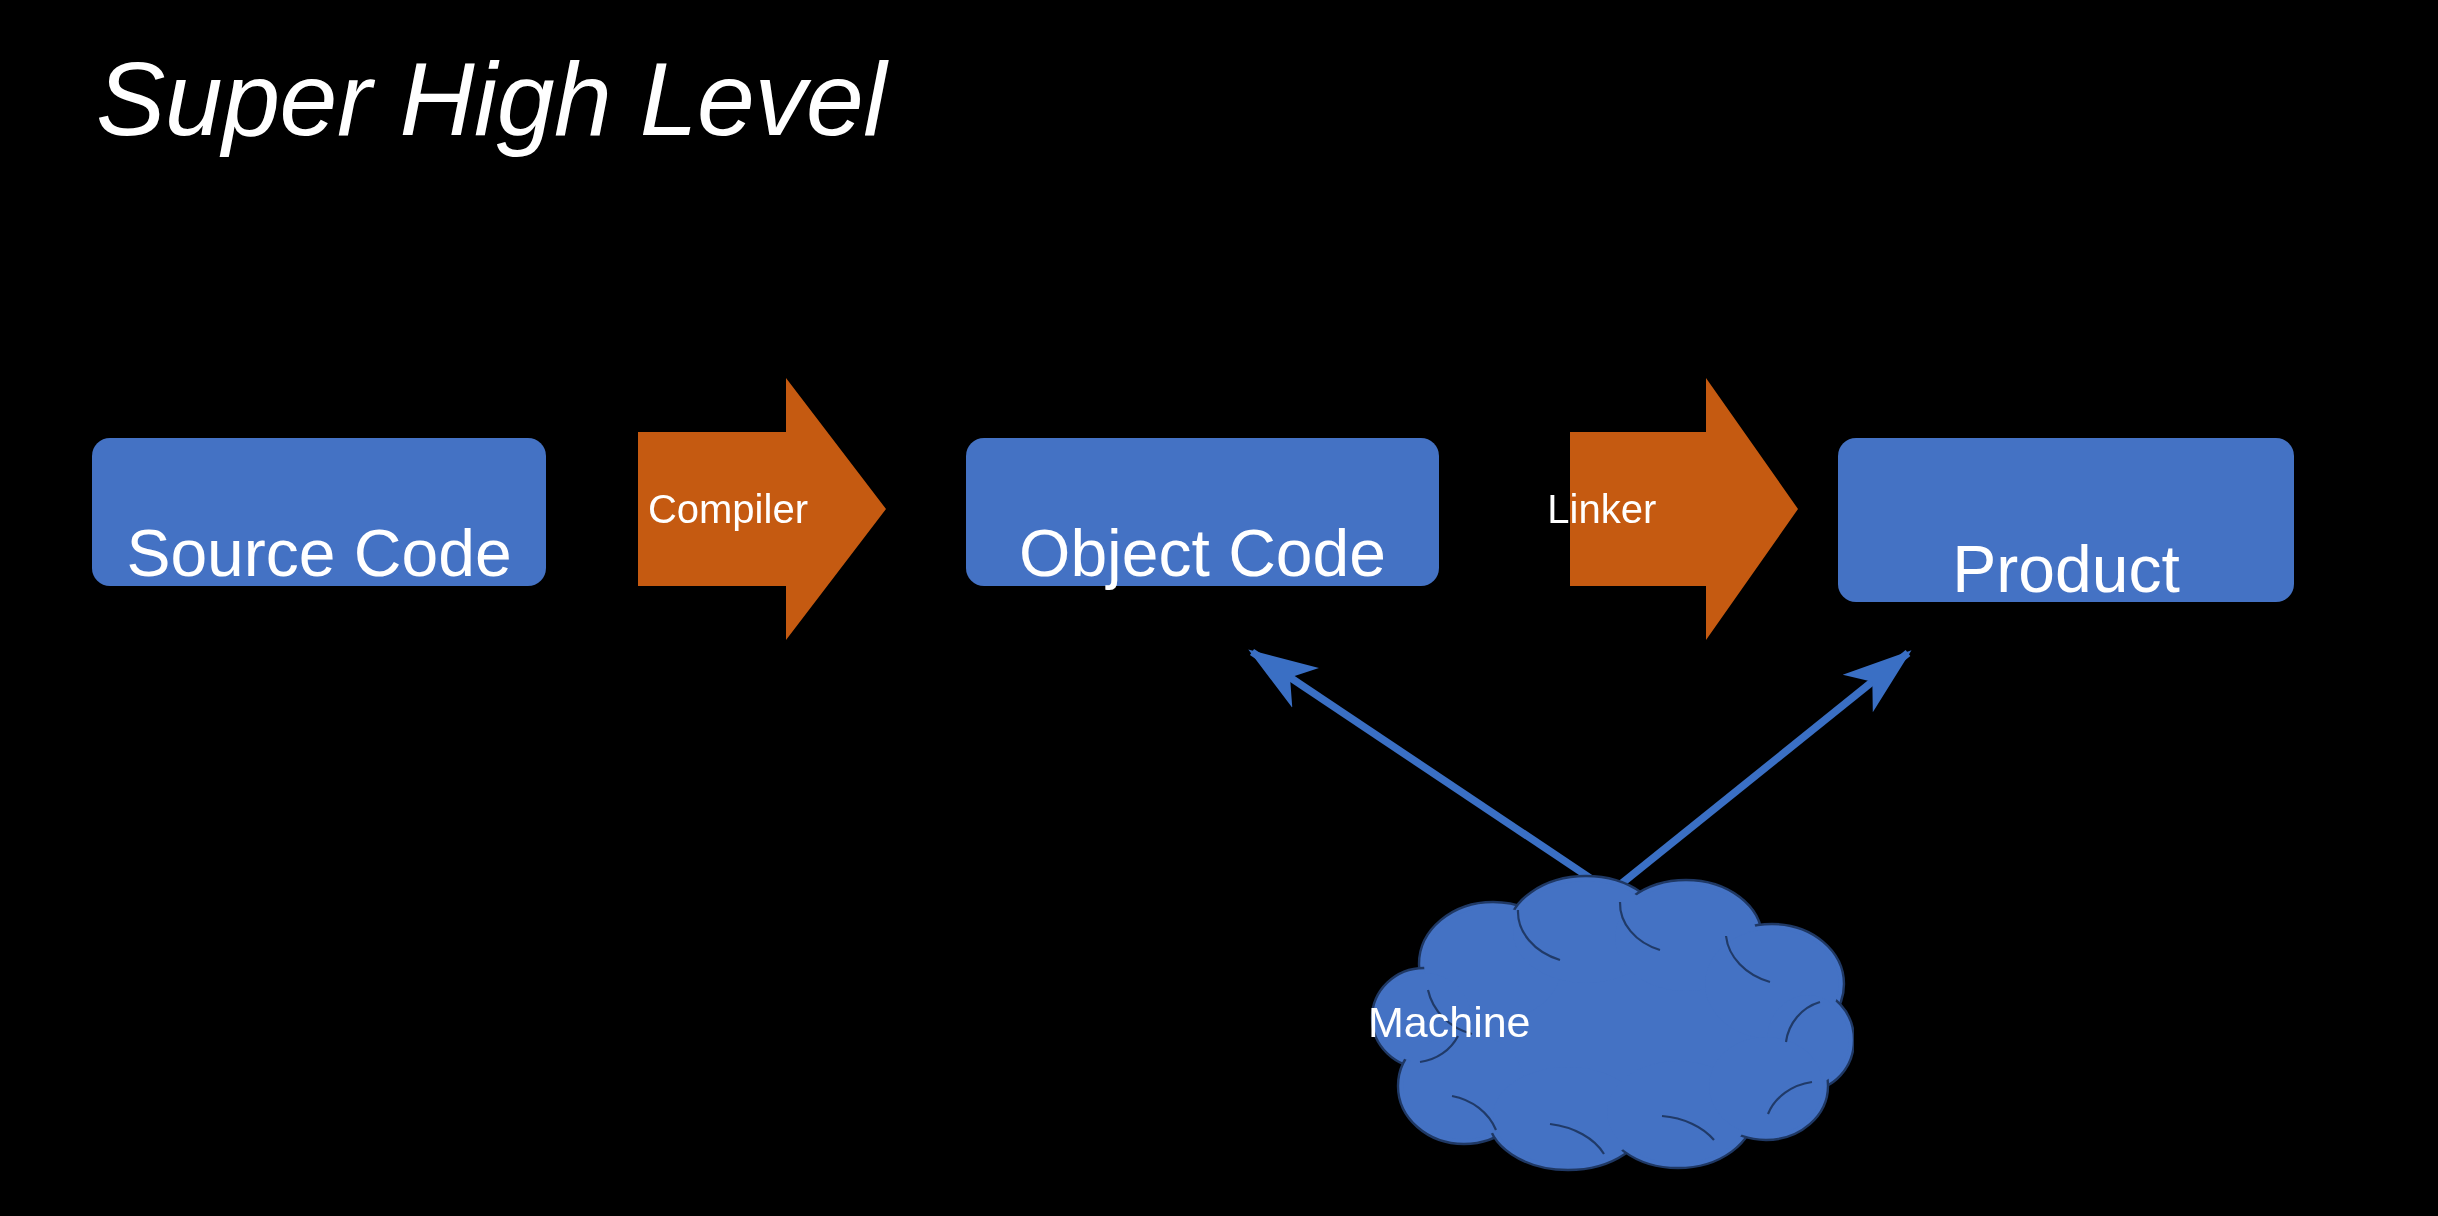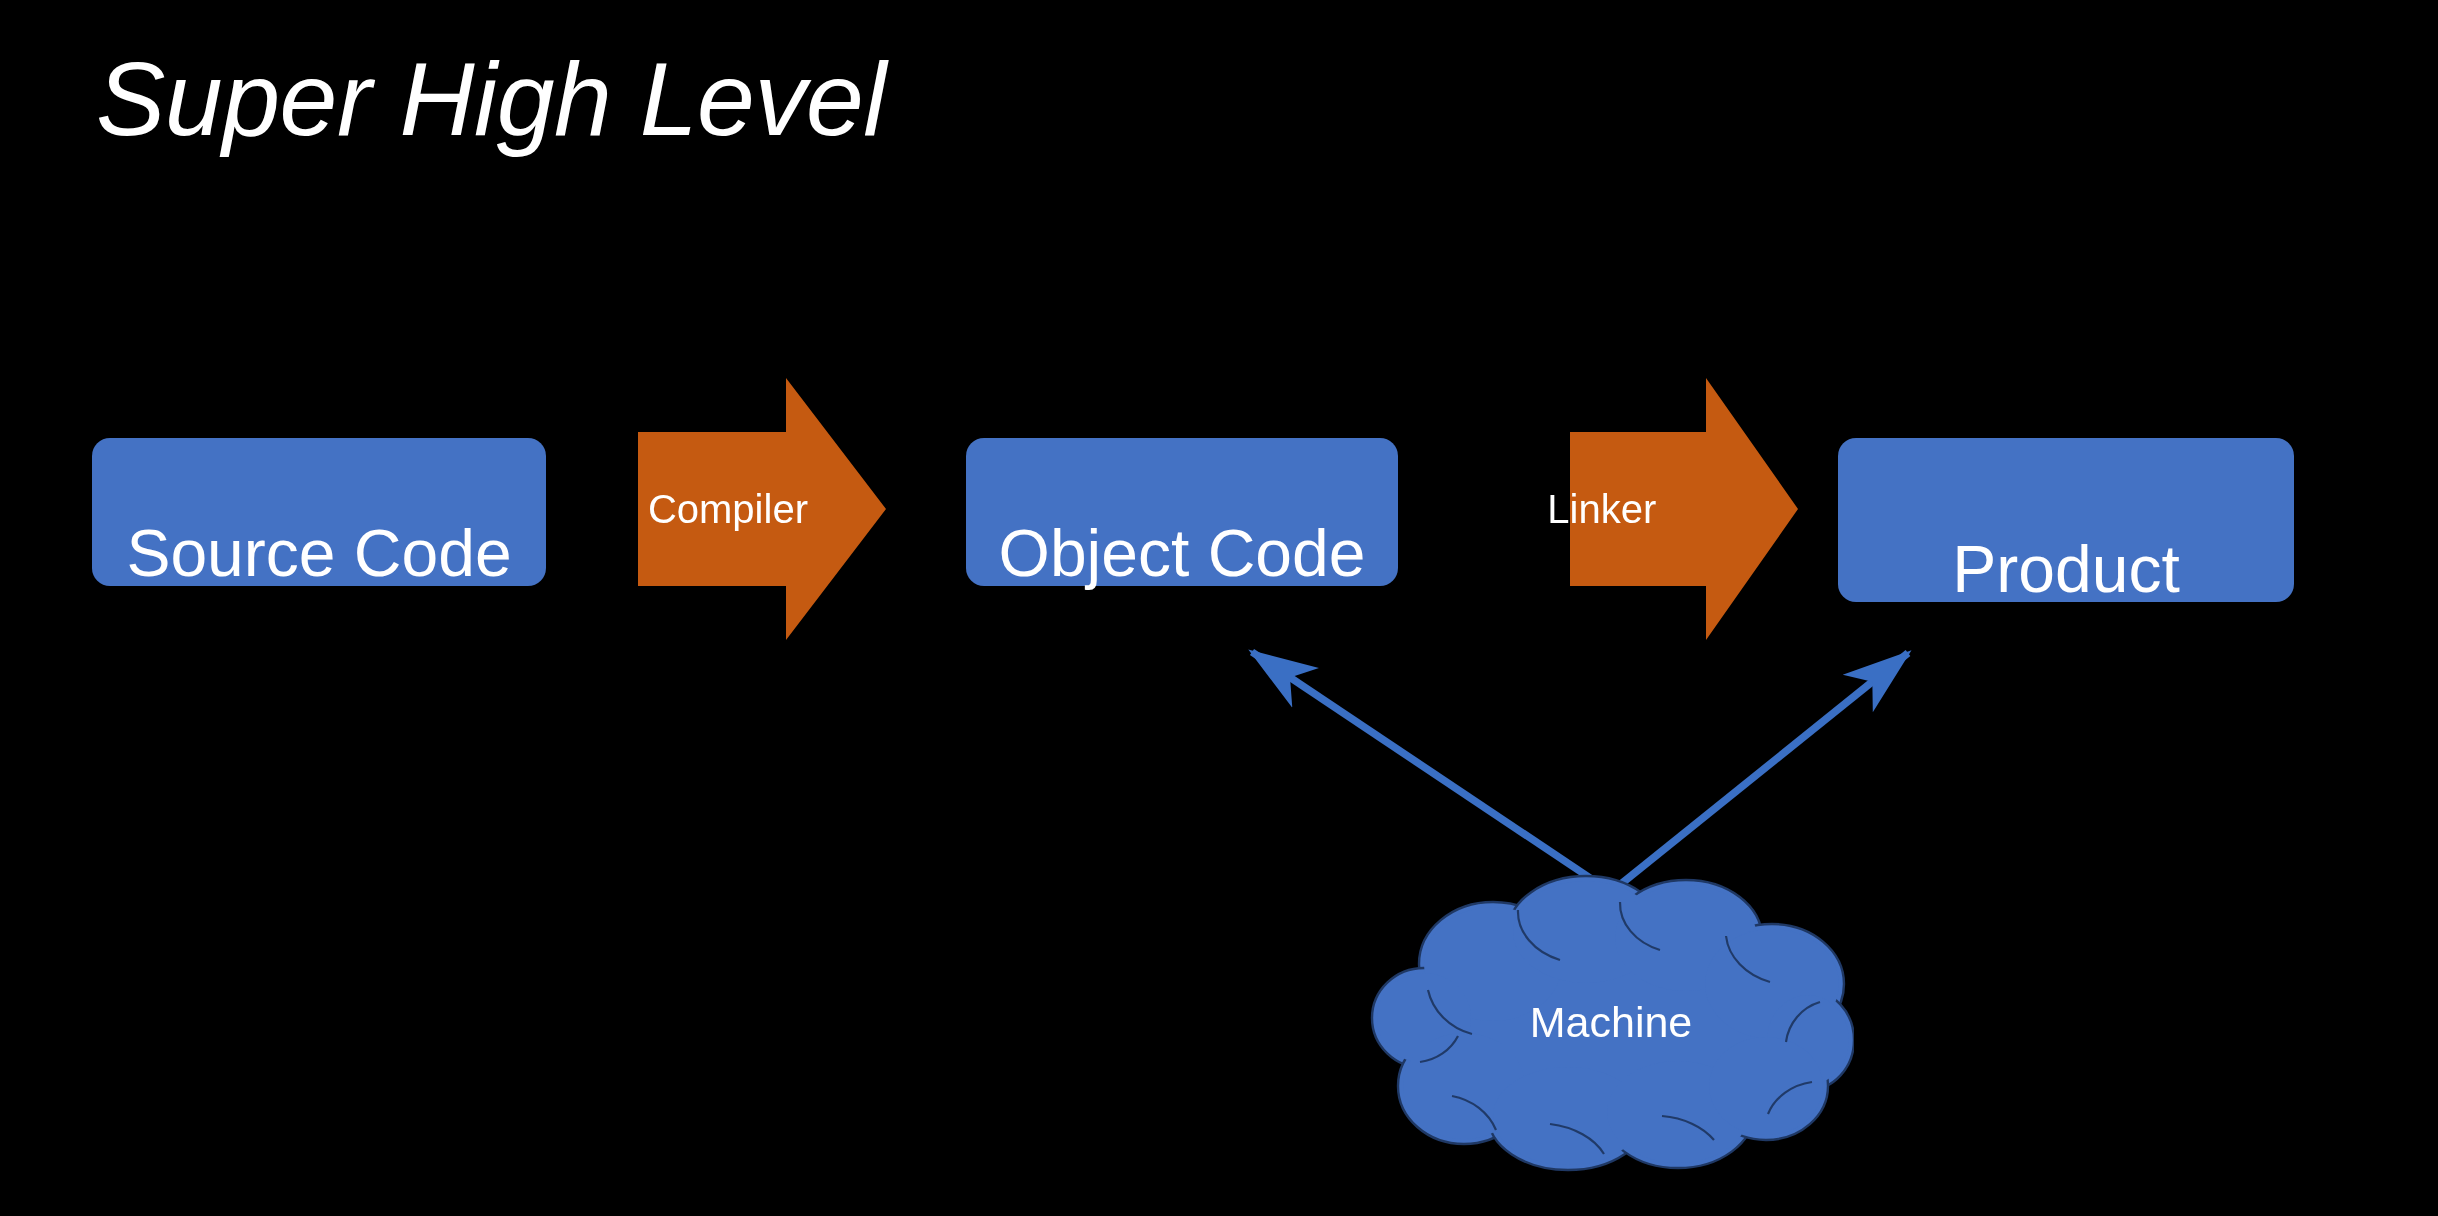--- a/index.html
+++ b/index.html
@@ -50,21 +50,21 @@
     justify-content: center;
     color: #FFFFFF;
     font-family: "Liberation Sans", sans-serif;
     font-weight: 400;
     font-size: 66px;
     line-height: 1;
     white-space: nowrap;
   }
 
   #box-source-code { left: 92px;   top: 438px; width: 454px; height: 148px; }
-  #box-object-code { left: 966px;  top: 438px; width: 432px; height: 148px; }
+  #box-object-code { left: 966px;  top: 438px; width: 473px; height: 148px; }
   #box-product     { left: 1838px; top: 438px; width: 456px; height: 164px; }
 
   
   .block-arrow {
     position: absolute;
     display: block;
   }
   .block-arrow .arrow-svg { display: block; }
   .block-arrow .arrow-label {
     position: absolute;
@@ -103,21 +103,21 @@
     width: 486px;
     height: 300px;
   }
   #cloud-machine-code .cloud-svg { display: block; }
   #cloud-machine-code .cloud-label {
     position: absolute;
     left: 0;
     top: 50%;
     transform: translateY(-50%);
     width: 100%;
-    text-align: center;
+    text-align: left;
     color: #FFFFFF;
     font-family: "Liberation Sans", sans-serif;
     font-size: 43px;
     font-weight: 400;
     line-height: 1.32;
     pointer-events: none;
   }
 </style>
 </head>
 <body>

